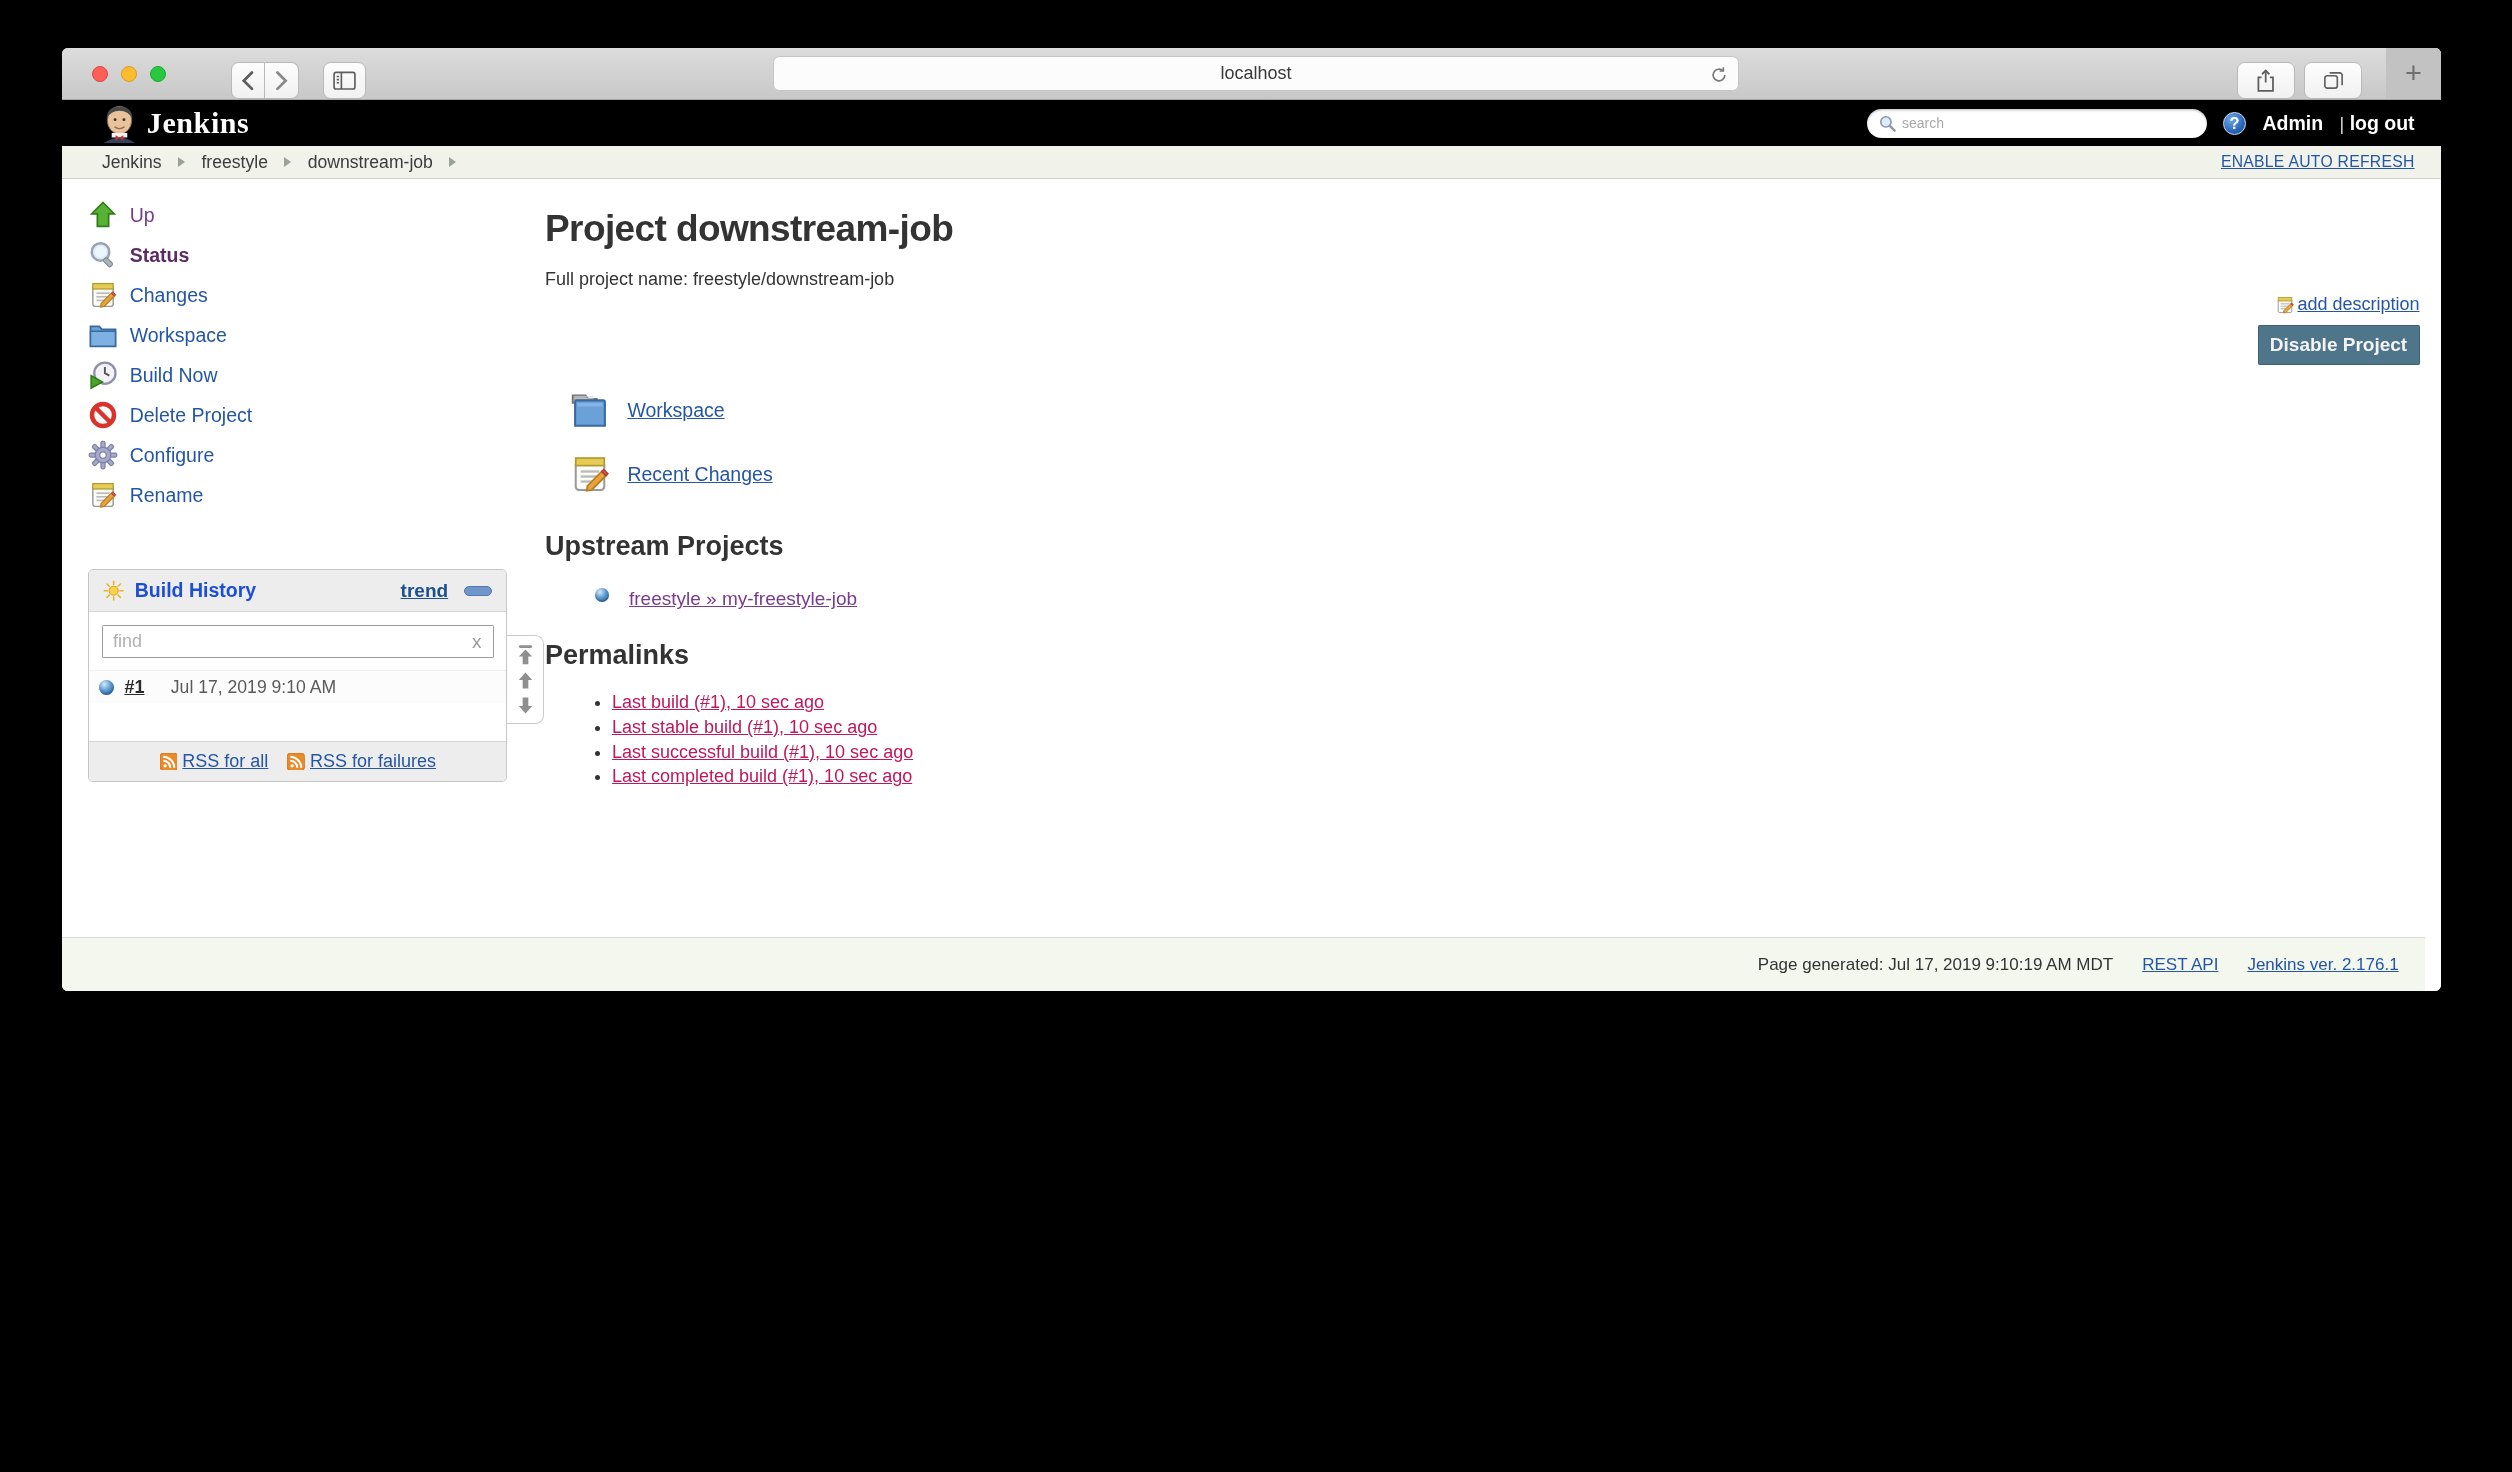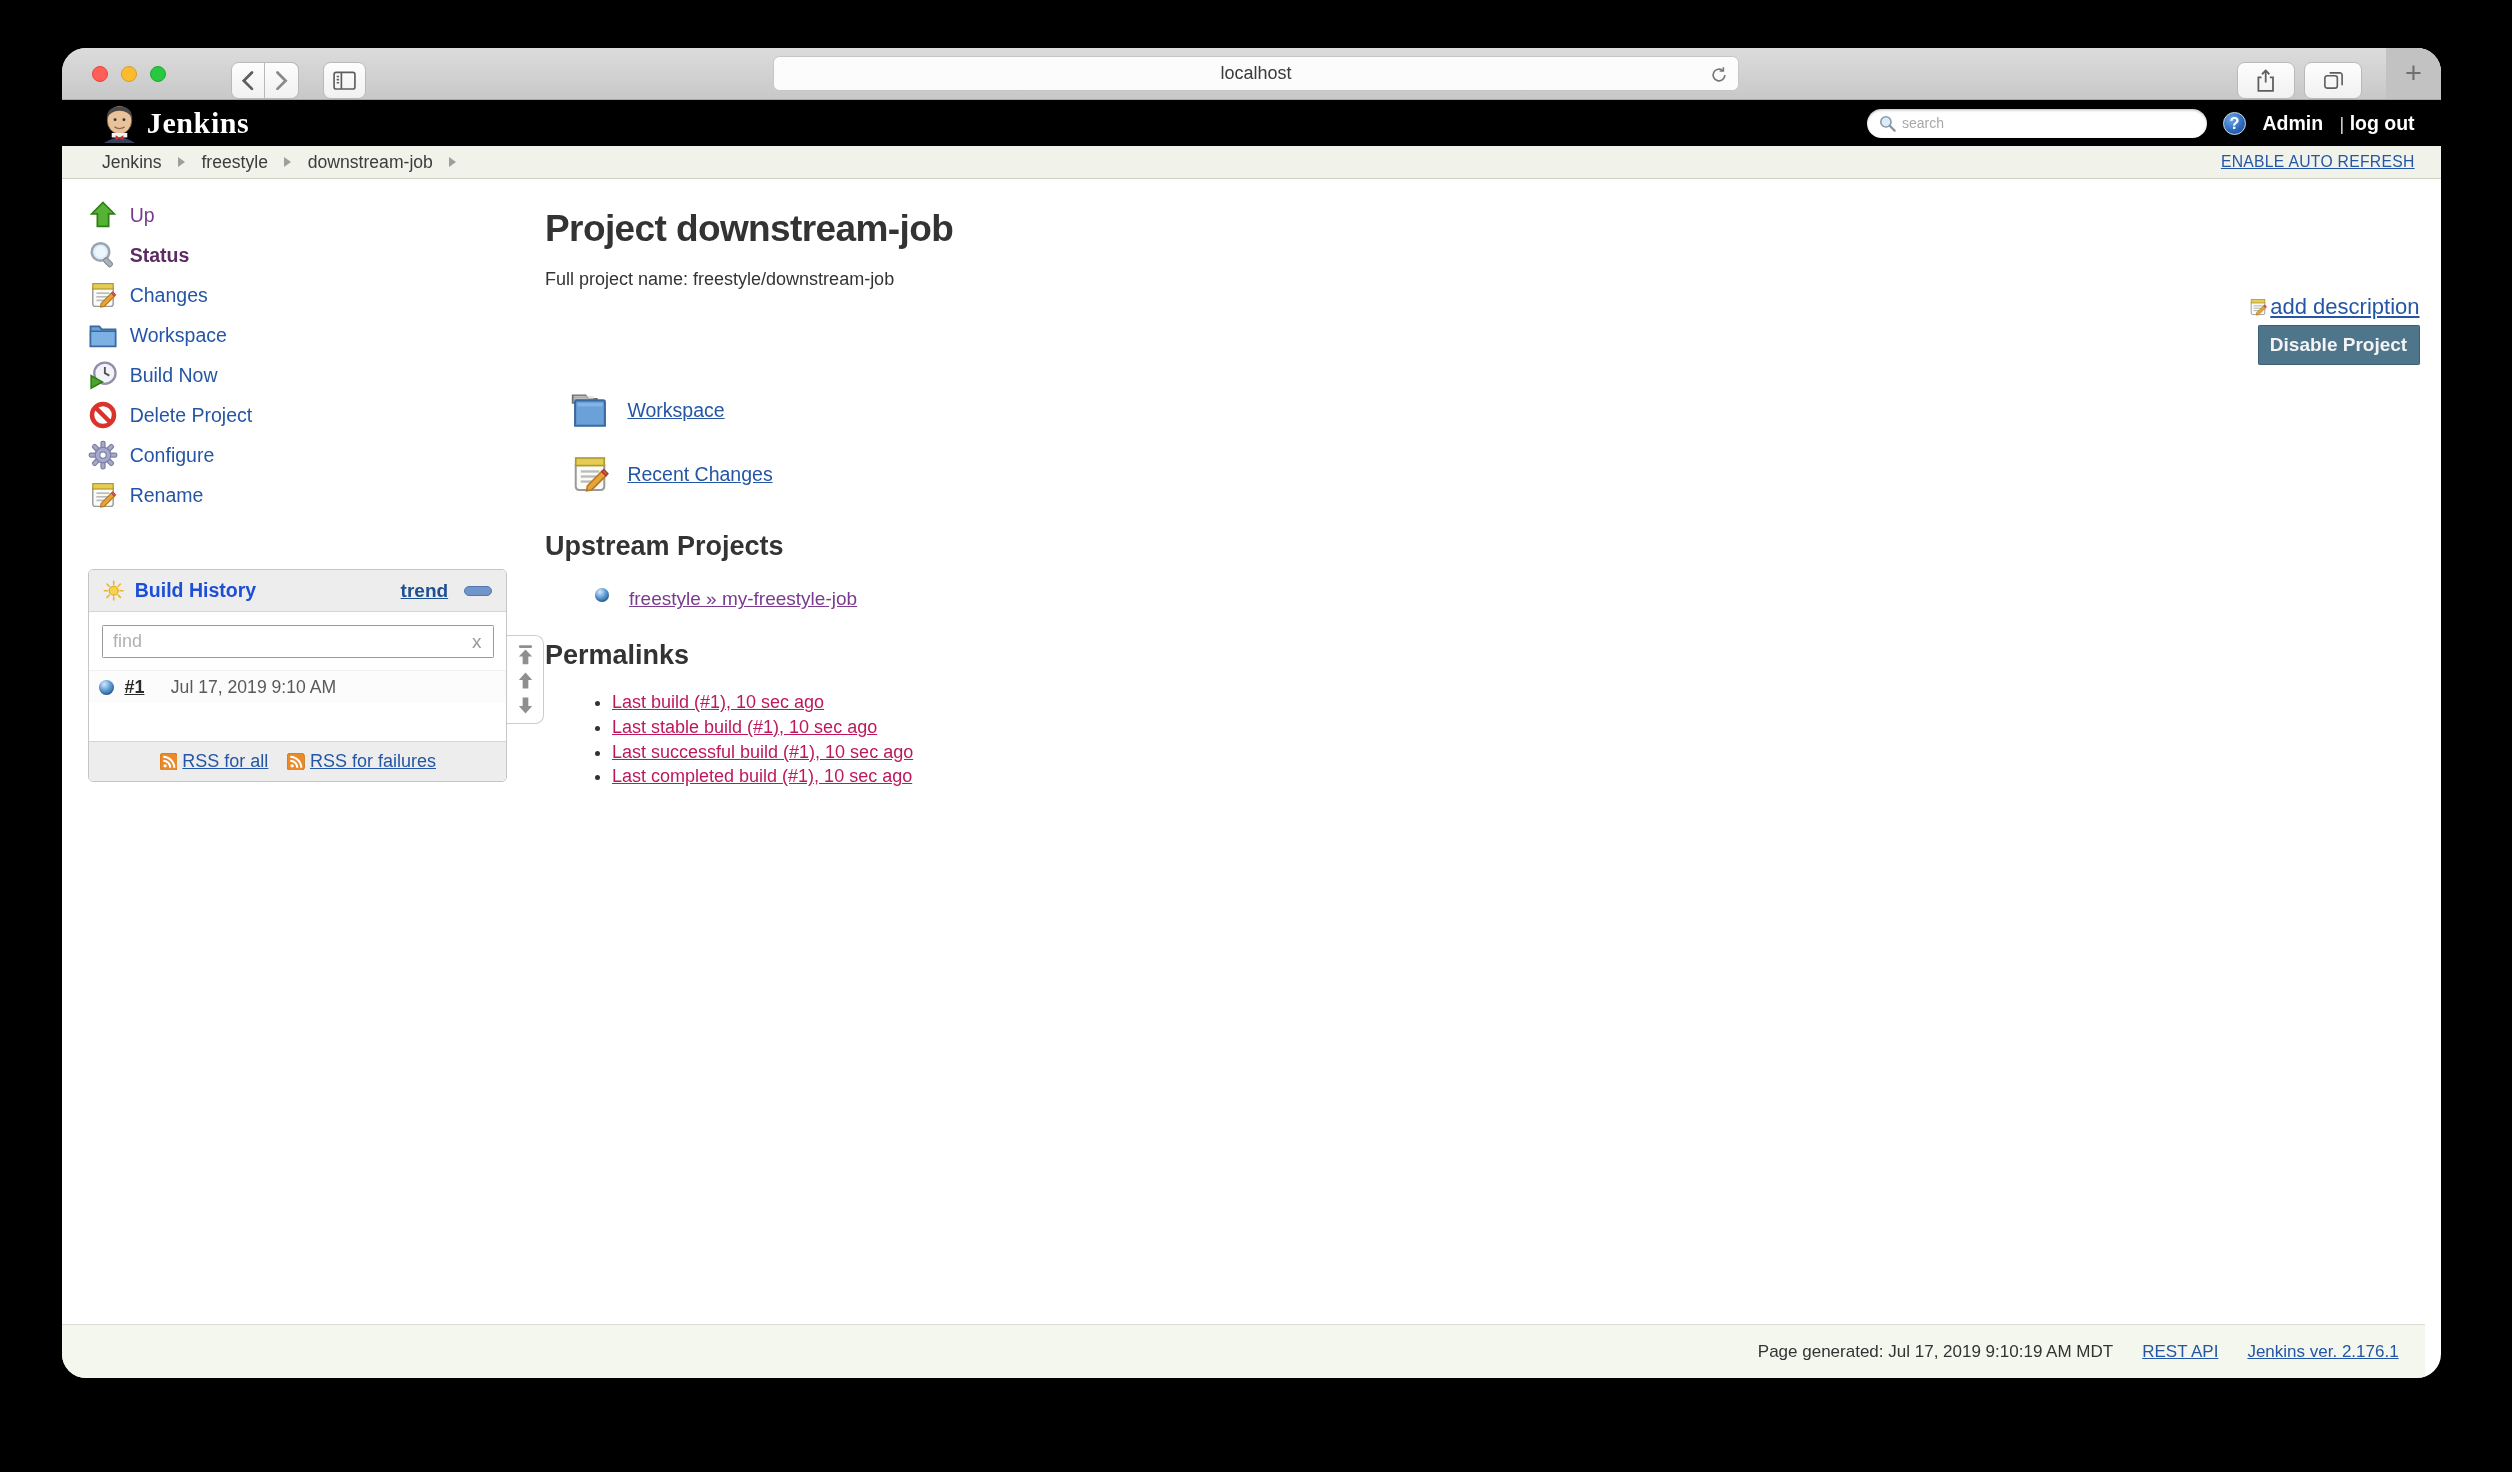--- a/index.html
+++ b/index.html
@@ -1,19 +1,19 @@
 <!DOCTYPE html>
 <html style="font-size:10px"><head>
 <meta charset="utf-8">
 <style>
   * { margin:0; padding:0; box-sizing:border-box; }
   html,body { width:2512px; height:1472px; background:#000; font-family:"Liberation Sans", sans-serif; }
   .window {
-    position:absolute; left:62px; top:48px; width:2379px; height:1330px;
-    border-radius:24px; overflow:hidden; background:#fff;
+    position:absolute; left:62px; top:48px; width:2379px; height:943px;
+    border-radius:6px; overflow:hidden; background:#fff;
     box-shadow:0 25px 76px rgba(0,0,0,.6);
   }
   
   .titlebar {
     position:relative; height:52px;
     background:linear-gradient(#dcdcdc,#c8c8c8);
     border-bottom:1.3px solid #a8a8a8;
   }
   .traffic { position:absolute; left:30px; top:17.6px; display:flex; gap:12.6px; }
   .traffic span { width:16.4px; height:16.4px; border-radius:50%; display:block; }
@@ -133,21 +133,21 @@
     padding:5px 0;
   }
   .scroll-nav svg { cursor:pointer; }
   
   .main { position:absolute; left:483px; top:0; right:19px; }
   .main h1 { margin-top:29px; font-size:37px; color:#333; letter-spacing:-0.6px; }
   .fullname { margin-top:19px; font-size:18px; color:#333; }
   .add-desc {
     position:absolute; top:115px; right:2.5px;
     display:flex; align-items:center; gap:2.5px;
-    font-size:22px; color:#2456a5; text-decoration:underline;
+    font-size:18px; color:#2456a5; text-decoration:underline;
   }
   .disable-btn {
     position:absolute; top:146px; right:2.5px; width:162px; height:40px;
     background:#4f758b; border:0.6px solid #3d6075; border-radius:1.3px;
     color:#f4f4f4; font-weight:bold; font-size:19px; cursor:pointer;
     font-family:"Liberation Sans", sans-serif;
   }
   .biglinks { margin-top:93px; }
   .bigrow { display:flex; align-items:center; gap:16.4px; height:54px; margin-bottom:10px; padding-left:24px; }
   .icon62 { width:42px; height:42px; flex:0 0 42px; }

